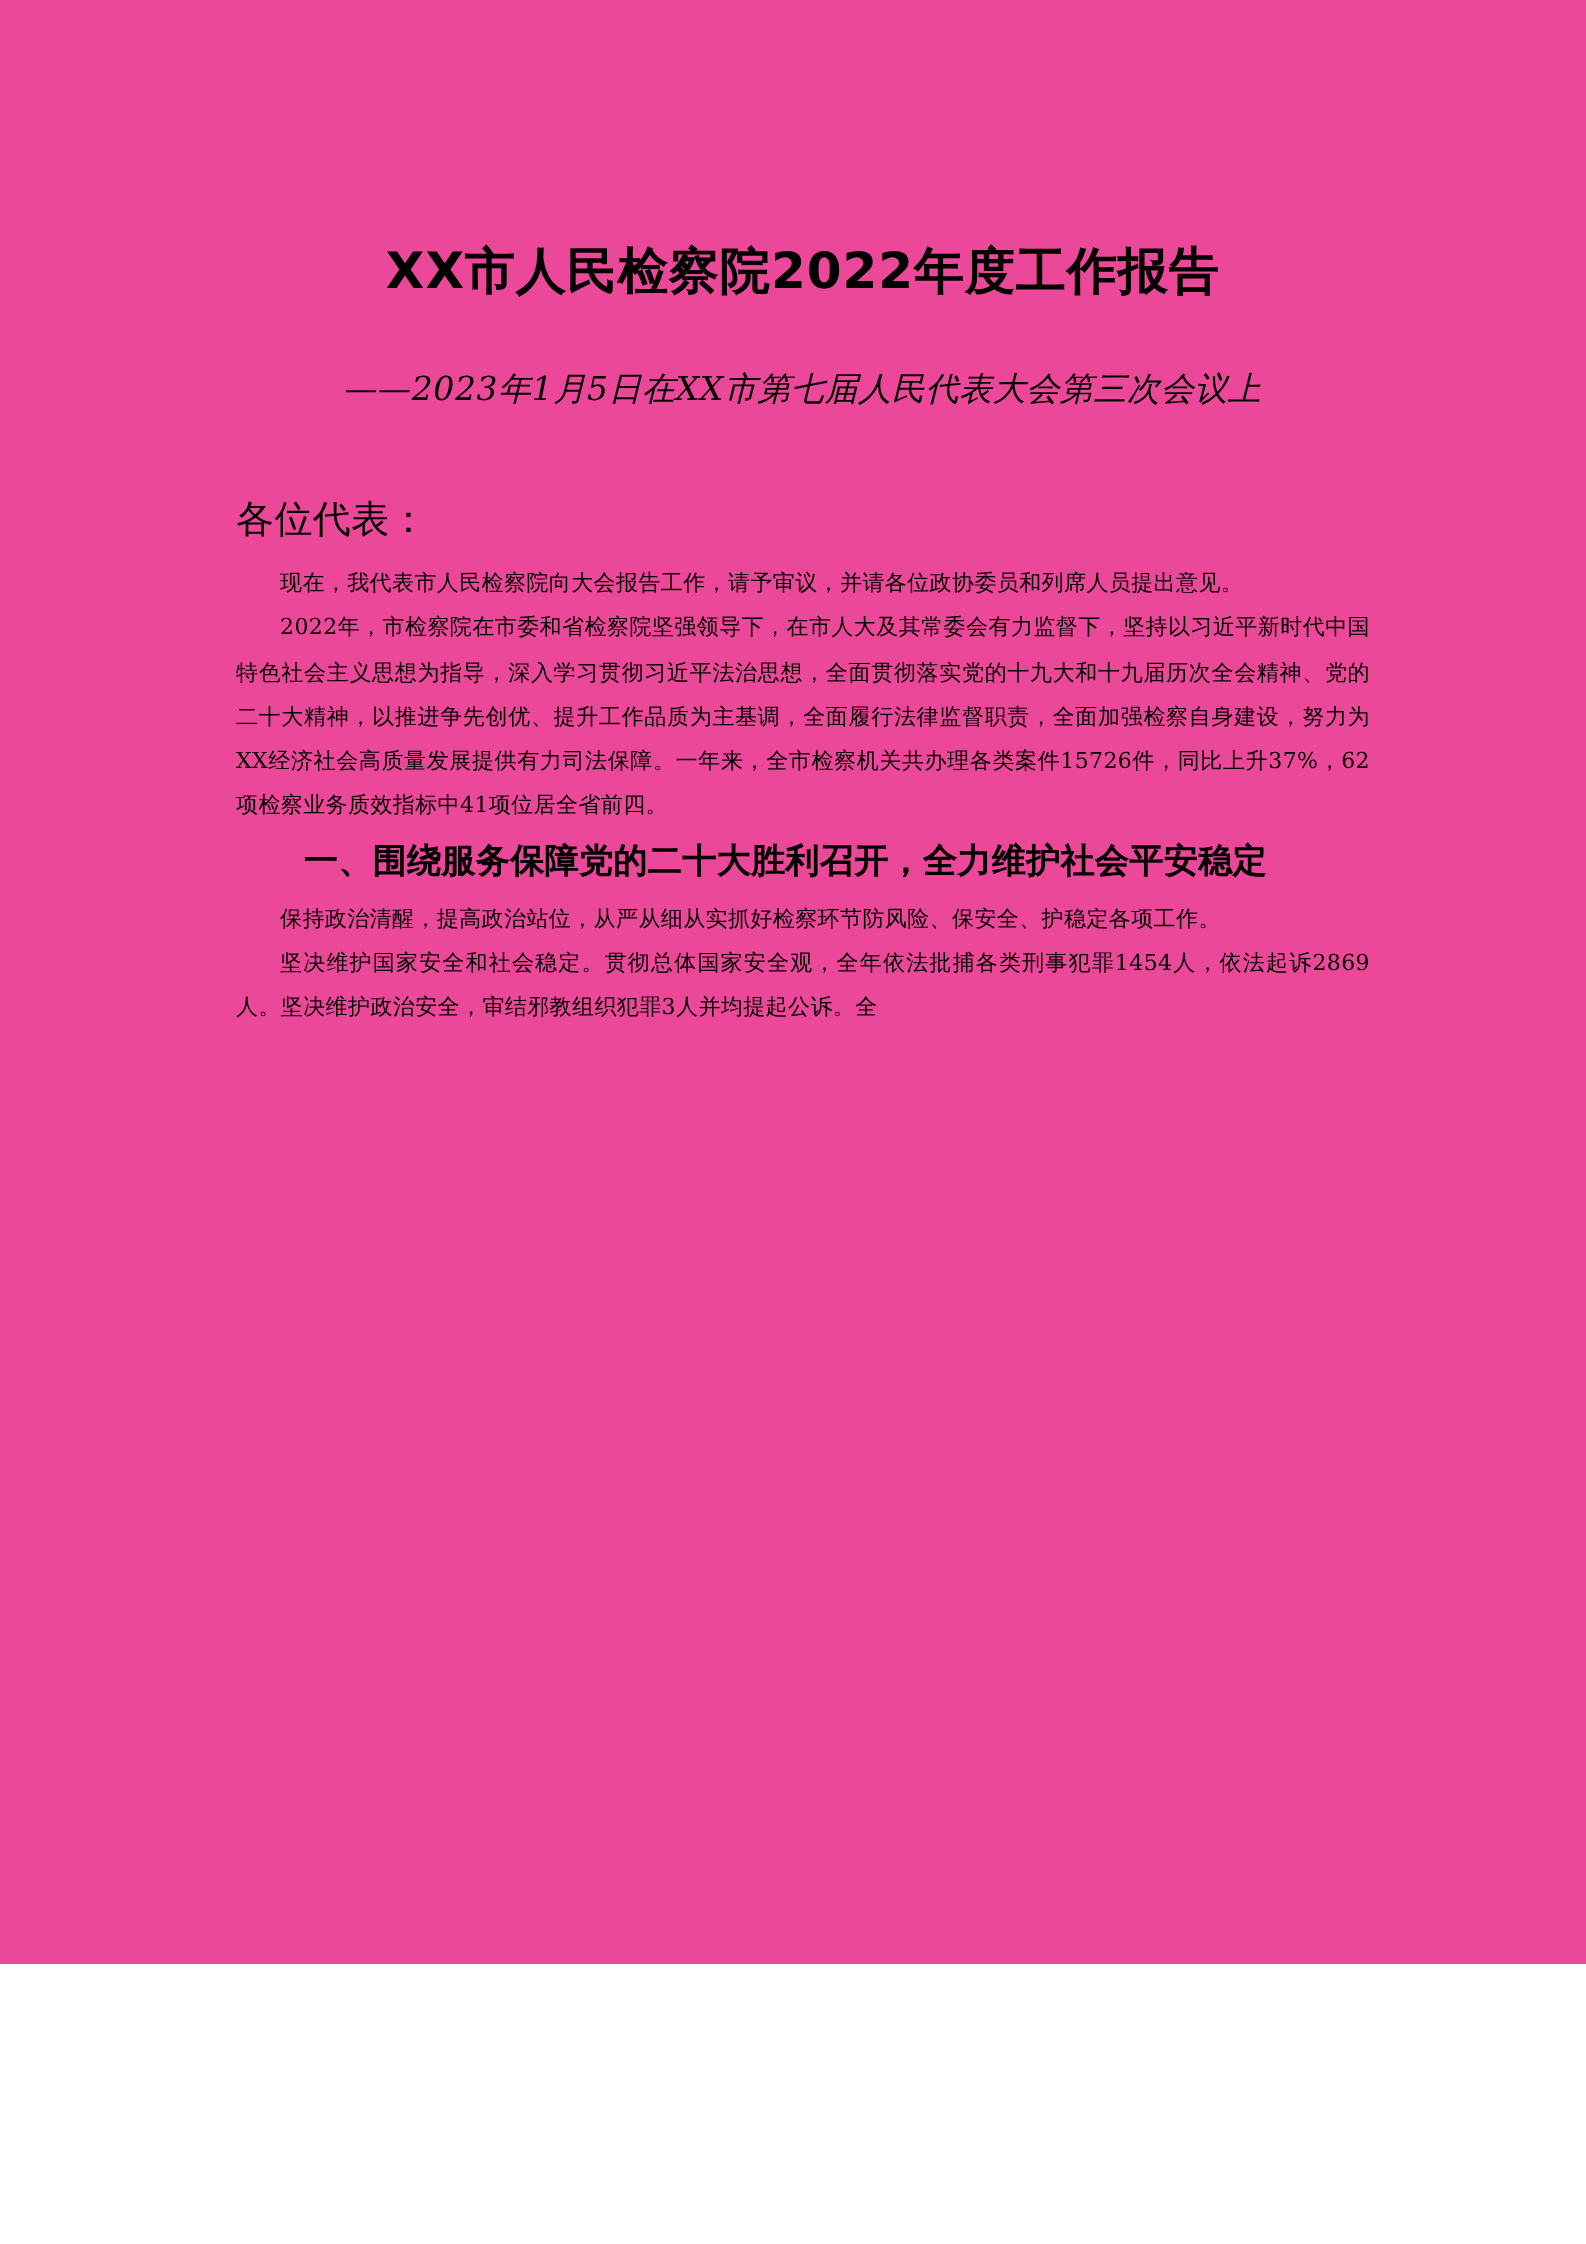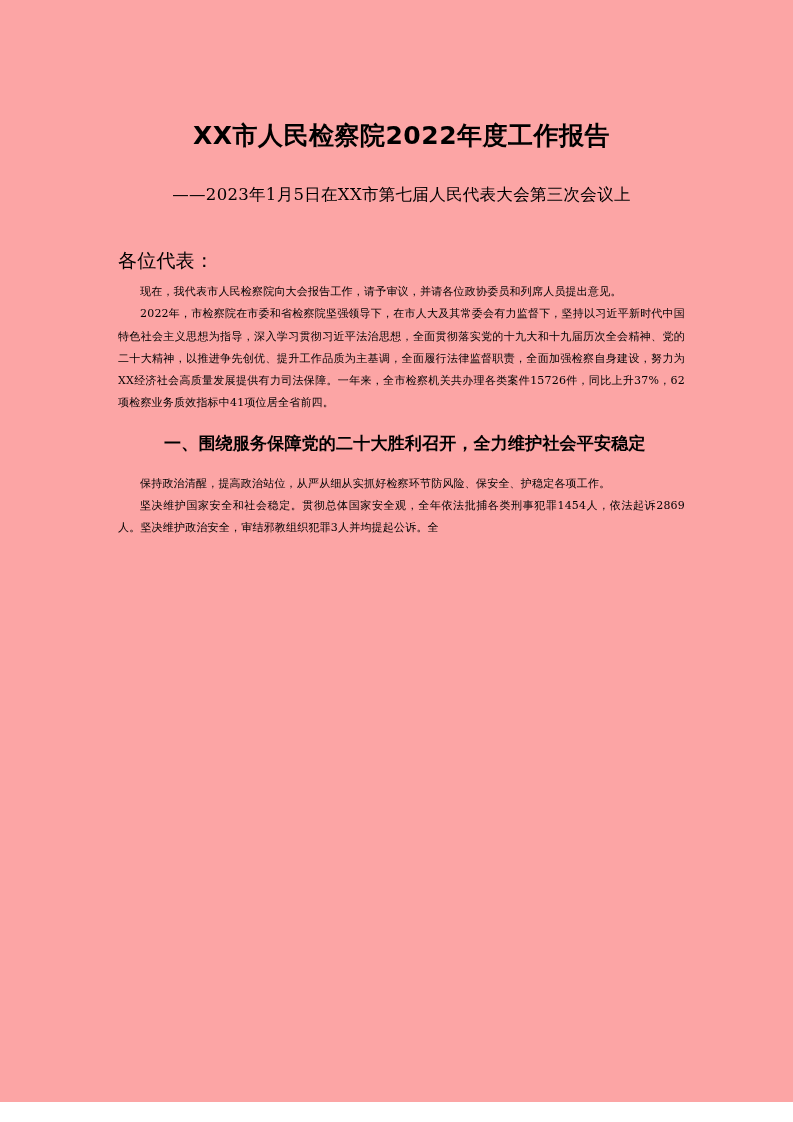--- a/index.html
+++ b/index.html
@@ -10,42 +10,43 @@
   body {
     width: 793px;
     height: 1122px;
     font-family: "DejaVu Serif", "Liberation Serif", serif;
     color: #000000;
     overflow: hidden;
   }
   .page {
     position: relative;
     width: 793px;
-    height: 1102px;
+    height: 982px;
     box-sizing: border-box;
     padding: 118px 108px 60px 118px;
-    background: #fca5a5;
+    background: #ec4899;
   }
   .doc-title {
     font-family: "DejaVu Sans", "Liberation Sans", sans-serif;
     font-weight: bold;
     font-size: 25px;
     line-height: 1.4;
     text-align: center;
     letter-spacing: 0.5px;
     margin: 0 0 26px 0;
     white-space: nowrap;
   }
   .doc-subtitle {
     font-family: "DejaVu Serif", "Liberation Serif", serif;
     font-size: 16.5px;
     line-height: 1.95;
     text-align: center;
     margin: 0 0 30px 0;
     letter-spacing: 0.3px;
+    font-style: italic;
   }
   .salutation {
     font-size: 19px;
     line-height: 2.0;
     margin: 0 0 2px 0;
     text-align: justify;
     text-justify: inter-ideograph;
     letter-spacing: 0.2px;
   }
   p.body-par {
@@ -55,21 +56,21 @@
     text-align: justify;
     text-justify: inter-ideograph;
     text-indent: 2em;
     letter-spacing: 0.2px;
   }
   p.heading-par {
     font-family: "DejaVu Sans", "Liberation Sans", sans-serif;
     font-weight: bold;
     font-size: 17px;
     line-height: 2.02;
-    margin: 12px;
+    margin: 0;
     text-align: justify;
     text-justify: inter-ideograph;
     text-indent: 2em;
     letter-spacing: 0.2px;
   }
 </style>
 </head>
 <body>
 
 <div class="page">

